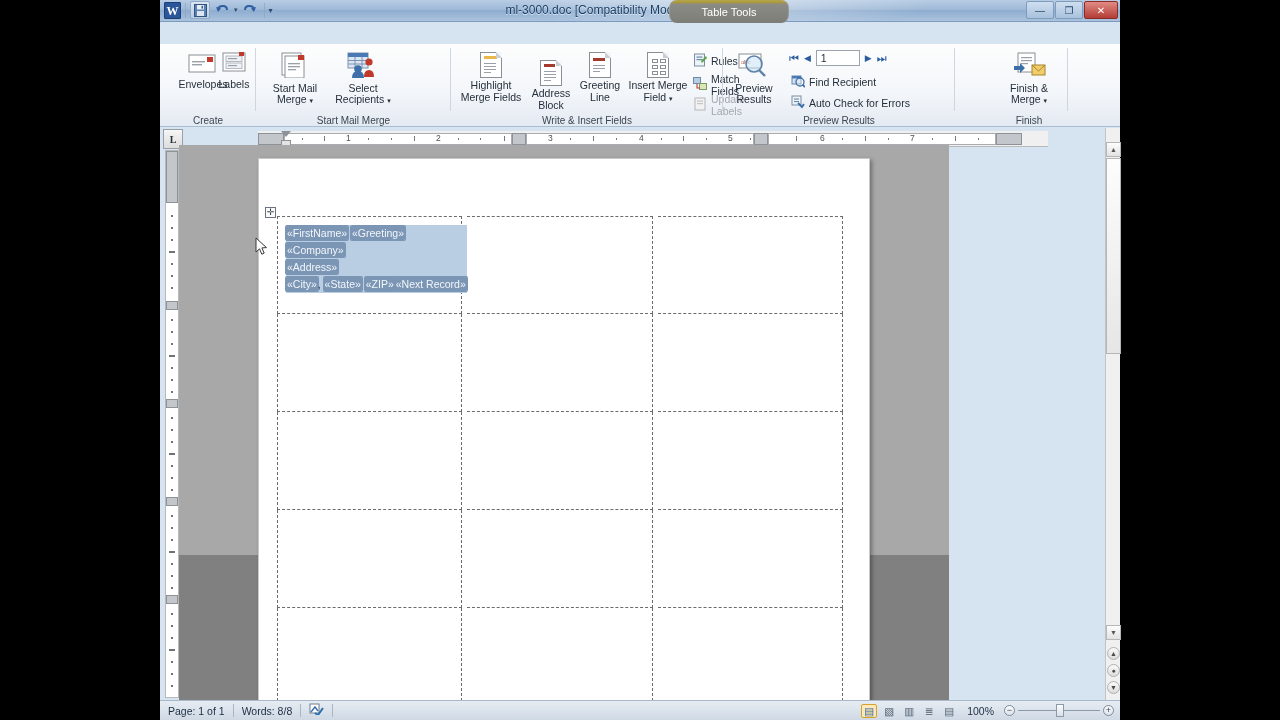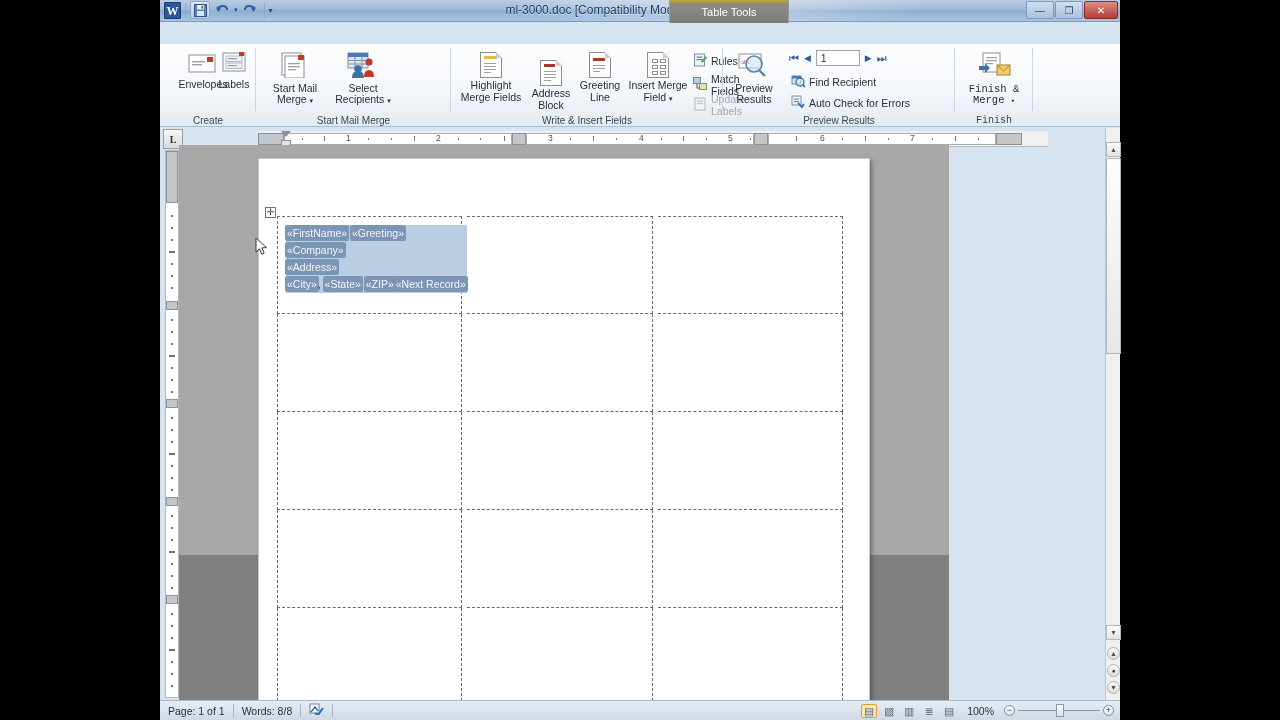--- a/index.html
+++ b/index.html
@@ -56,20 +56,21 @@
   }
   .wc.close { background: linear-gradient(to bottom,#e08b84,#b33d36); border-color:#8d2b26; color:#fff; width:34px;}
 
   
   .ctx-tools {
     position: absolute; left: 509px; top: 0px; width: 120px; height: 23px;
     background: linear-gradient(to bottom, #b8a84a 0%, #a59540 3px, #8c8c87 4px, #7d7d78 100%);
     border-left: 1px solid #9a9a95; border-right: 1px solid #9a9a95;
     color: #fff; font-size: 11px; text-align: center; line-height: 25px;
     z-index: 2;
+    border-radius: 8px;
   }
 
   
   .tabstrip {
     position: absolute; left: 0; top: 22px; width: 960px; height: 22px;
     background: linear-gradient(to bottom,#cfdcea,#bed0e3);
     border-bottom: 1px solid #9db4cd;
   }
   .tab {
     position: relative; float: left; height: 22px; line-height: 21px;
@@ -467,21 +468,21 @@
               <rect x="3" y="6" width="5" height="1.1" fill="#6d8aa8"></rect>
               <path d="M7 8 L11 12 L13 9" stroke="#3c6ea8" stroke-width="1.8" fill="none"></path>
             </svg>
           </span>
           <span>Auto Check for Errors</span>
         </div>
         <div class="glabel">Preview Results</div>
         <div class="gsep"></div>
       </div>
 
-      <div class="rgroup" style="left:795px; width:78px;font-family:Liberation Mono, monospace;">
+      <div class="rgroup" style="left:830px; width:78px;">
         <div class="bigbtn" style="left:10px; top:8px; width:58px;">
           <span class="ico">
             <svg width="34" height="26" viewBox="0 0 34 26">
               <rect x="6" y="1" width="17" height="19" fill="#fff" stroke="#8a8f96"></rect>
               <rect x="9" y="5" width="11" height="1.2" fill="#9aa0a8"></rect>
               <rect x="9" y="8" width="11" height="1.2" fill="#9aa0a8"></rect>
               <rect x="9" y="11" width="7" height="1.2" fill="#9aa0a8"></rect>
               <path d="M2 14 L8 14 L8 11 L13 16 L8 21 L8 18 L2 18 Z" fill="#3c6ea8"></path>
               <rect x="20" y="13" width="13" height="10" fill="#f0cd6a" stroke="#a8832a"></rect>
               <path d="M20 13 L26.5 19 L33 13" fill="none" stroke="#a8832a"></path>

